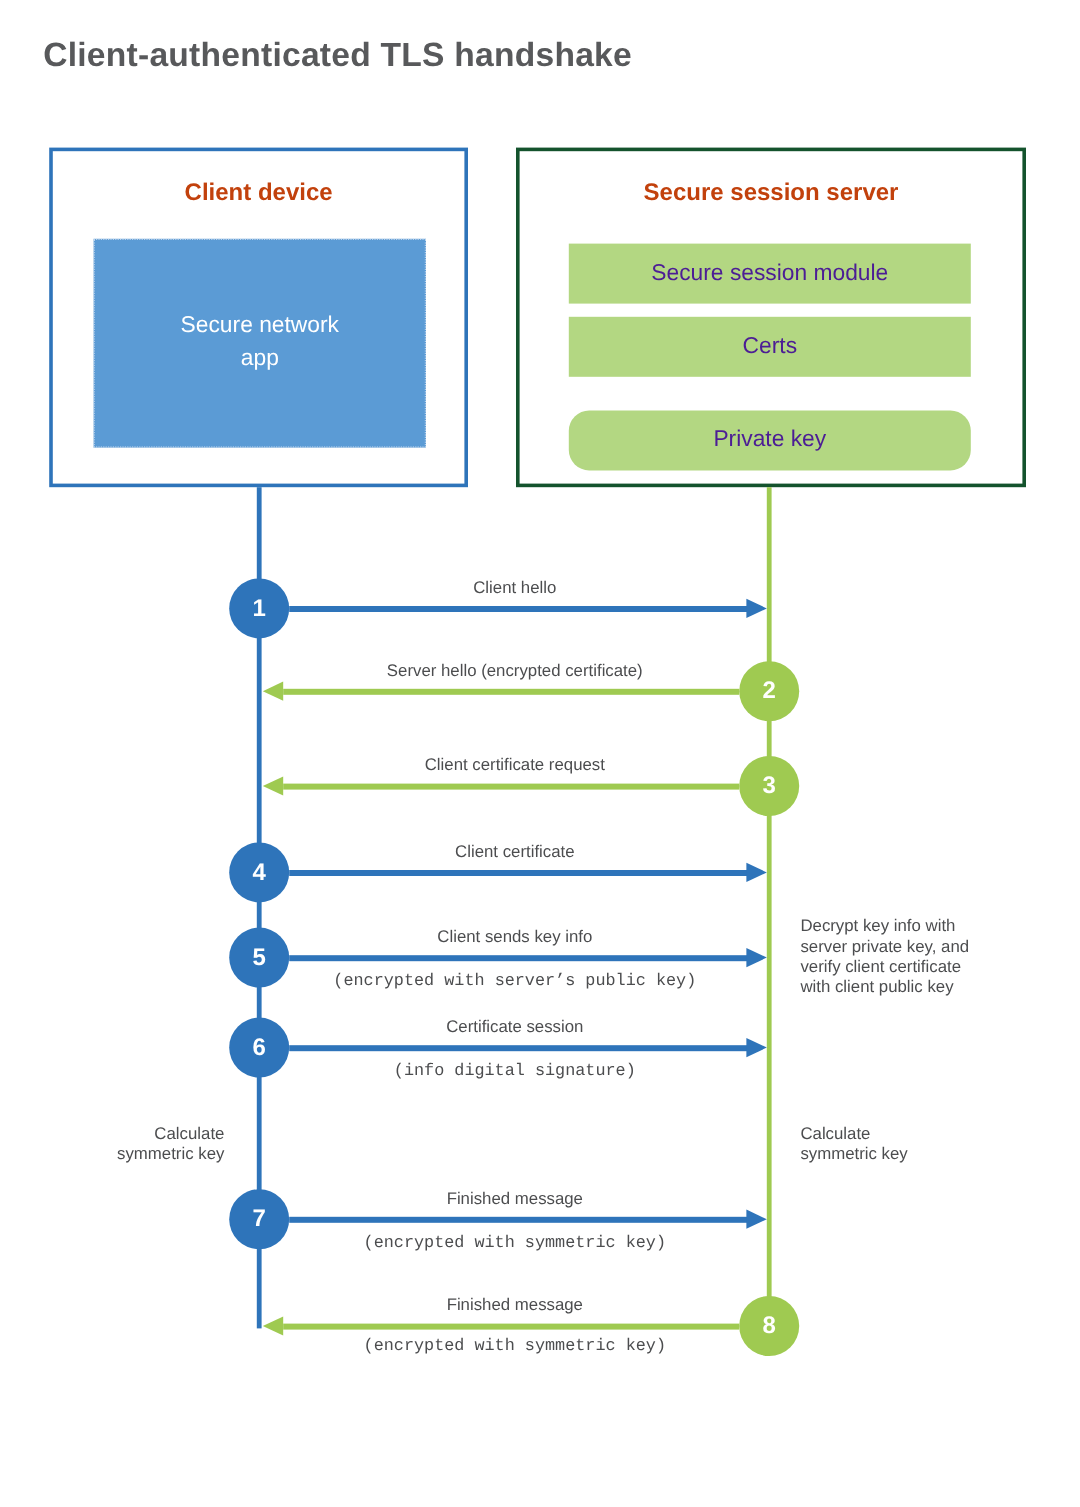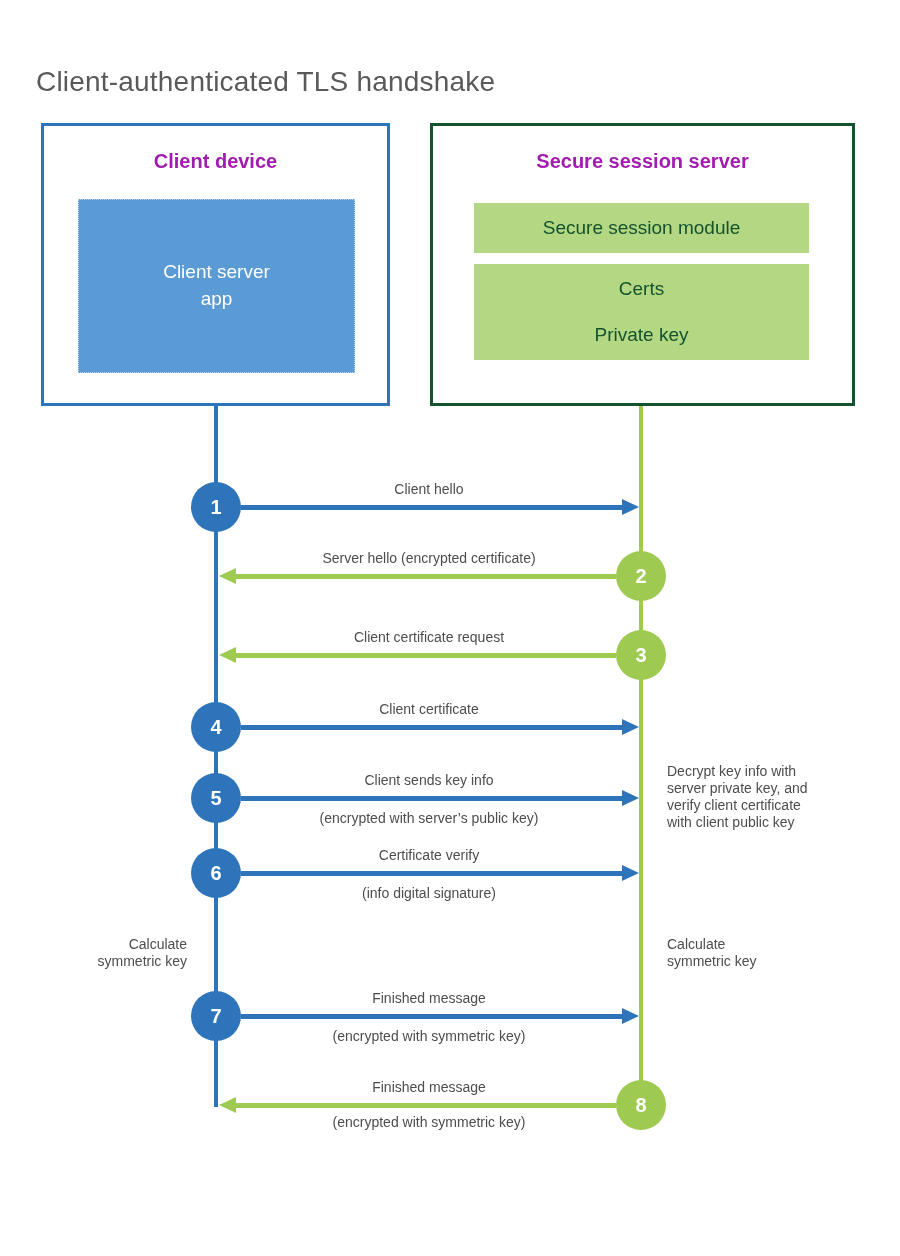--- a/index.html
+++ b/index.html
@@ -1,82 +1,82 @@
 <!DOCTYPE html>
 <html><head>
 <meta charset="utf-8">
 <style>
   html,body{margin:0;padding:0;background:#ffffff;}
   body{font-family:"Liberation Sans", sans-serif;}
   .canvas{position:relative;width:900px;height:1256px;background:#ffffff;overflow:hidden;}
 
-  .page-title{position:absolute;left:36px;top:30px;font-size:28px;font-weight:400;color:#58595b;letter-spacing:.2px;margin-top:36px;}
+  .page-title{position:absolute;left:36px;top:30px;font-size:28px;font-weight:700;color:#58595b;letter-spacing:.2px;}
 
   
   .actor-box{position:absolute;top:123px;height:283px;background:#fff;box-sizing:border-box;}
   .client-box{left:41px;width:349px;border:3px solid #2e74ba;}
   .server-box{left:430px;width:425px;border:3px solid #14532d;}
-  .actor-title{position:absolute;left:0;right:0;top:24px;text-align:center;font-size:20px;font-weight:700;color:#a21caf;}
+  .actor-title{position:absolute;left:0;right:0;top:24px;text-align:center;font-size:20px;font-weight:700;color:#c2410c;}
 
   .app-box{position:absolute;left:34px;top:73px;width:277px;height:174px;background:#5b9bd5;border:1px dotted #bcd3ea;box-sizing:border-box;display:flex;align-items:center;justify-content:center;}
   .app-label{color:#ffffff;font-size:19px;text-align:center;white-space:pre-line;line-height:1.4;}
 
   .server-bar{position:absolute;left:41px;width:335px;height:50px;background:#b3d782;display:flex;align-items:center;justify-content:center;}
-  .server-bar .bar-label{color:#14532d;font-size:19px;}
+  .server-bar .bar-label{color:#4c1d95;font-size:19px;}
 
   
   .lifeline{position:absolute;width:4px;top:406px;}
   .lifeline.blue{left:214px;height:701px;background:#2e74ba;}
   .lifeline.green{left:639px;height:699px;background:#9fca51;}
 
   
   .circle{position:absolute;width:50px;height:50px;border-radius:50%;display:flex;align-items:center;justify-content:center;color:#fff;font-size:20px;font-weight:700;z-index:3;}
   .circle.blue{background:#2e74ba;left:191px;}
   .circle.green{background:#9fca51;left:616px;}
 
   .shaft{position:absolute;height:5px;z-index:2;}
   .shaft.blue{background:#2e74ba;left:241px;width:382px;}
   .shaft.green{background:#9fca51;left:236px;width:380px;}
 
   .head{position:absolute;width:0;height:0;border-top:8px solid transparent;border-bottom:8px solid transparent;z-index:2;}
   .head.right{left:622px;border-left:17px solid #2e74ba;}
   .head.left{left:219px;border-right:17px solid #9fca51;}
 
   .msg-label{position:absolute;left:219px;width:420px;text-align:center;font-size:14px;color:#4c4d4f;}
-  .msg-sub{position:absolute;left:219px;width:420px;text-align:center;font-size:14px;color:#4c4d4f;}
+  .msg-sub{position:absolute;left:219px;width:420px;text-align:center;font-size:14px;color:#4c4d4f;font-family:Liberation Mono, monospace;}
 
   .note{position:absolute;font-size:14px;color:#4c4d4f;line-height:17px;white-space:pre-line;}
   .note.decrypt{left:667px;top:763px;width:170px;text-align:left;}
   .note.calc-left{left:47px;top:936px;width:140px;text-align:right;}
   .note.calc-right{left:667px;top:936px;width:140px;text-align:left;}
 </style>
 </head>
 <body>
 
 <div class="canvas">
 
   <div class="page-title">Client-authenticated TLS handshake</div>
 
   <div class="actor-box client-box">
     <div class="actor-title">Client device</div>
     <div class="app-box">
-      <div class="app-label">Client server
+      <div class="app-label">Secure network
 app</div>
     </div>
   </div>
 
   <div class="actor-box server-box">
     <div class="actor-title">Secure session server</div>
     <div class="server-bar" style="top:77px;">
       <div class="bar-label">Secure session module</div>
     </div>
     <div class="server-bar" style="top:138px;">
       <div class="bar-label">Certs</div>
     </div>
-    <div class="server-bar" style="top:184px;">
+    <div class="server-bar" style="top:216px;border-radius:17px;">
       <div class="bar-label">Private key</div>
     </div>
   </div>
 
   <div class="lifeline blue"></div>
   <div class="lifeline green"></div>
 
   <div>
     <div class="msg-label" style="top:481px;">Client hello</div>
     <div class="shaft blue" style="top:505px;"></div>
@@ -107,21 +107,21 @@
 
   <div>
     <div class="msg-label" style="top:772px;">Client sends key info</div>
     <div class="shaft blue" style="top:796px;"></div>
     <div class="head right" style="top:790px;"></div>
     <div class="circle blue" style="top:773px;">5</div>
     <div class="msg-sub" style="top:810px;">(encrypted with server’s public key)</div>
   </div>
 
   <div>
-    <div class="msg-label" style="top:847px;">Certificate verify</div>
+    <div class="msg-label" style="top:847px;">Certificate session</div>
     <div class="shaft blue" style="top:871px;"></div>
     <div class="head right" style="top:865px;"></div>
     <div class="circle blue" style="top:848px;">6</div>
     <div class="msg-sub" style="top:885px;">(info digital signature)</div>
   </div>
 
   <div>
     <div class="msg-label" style="top:990px;">Finished message</div>
     <div class="shaft blue" style="top:1014px;"></div>
     <div class="head right" style="top:1008px;"></div>

